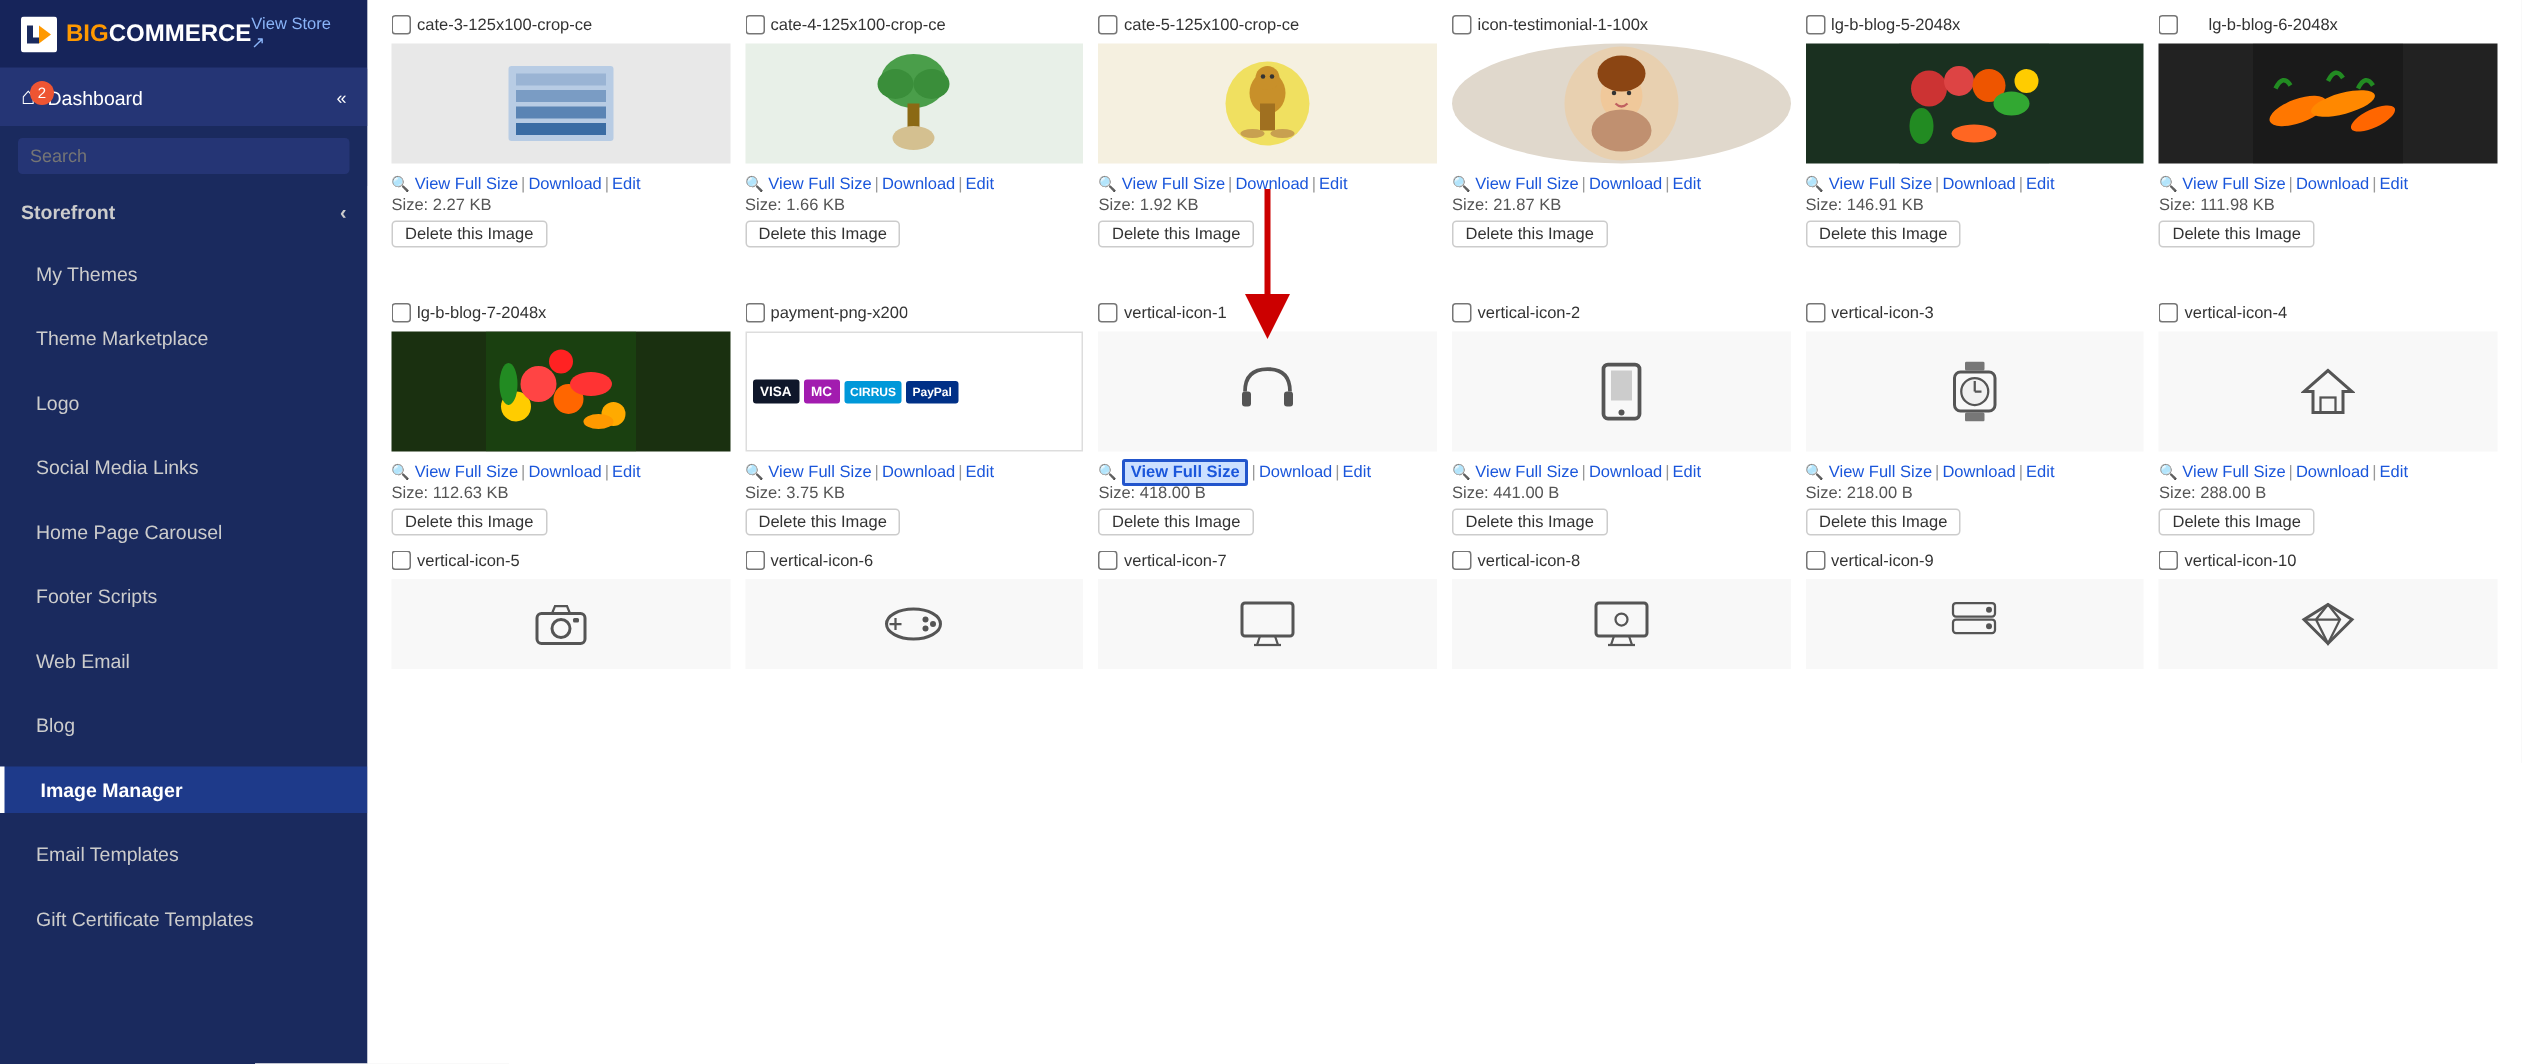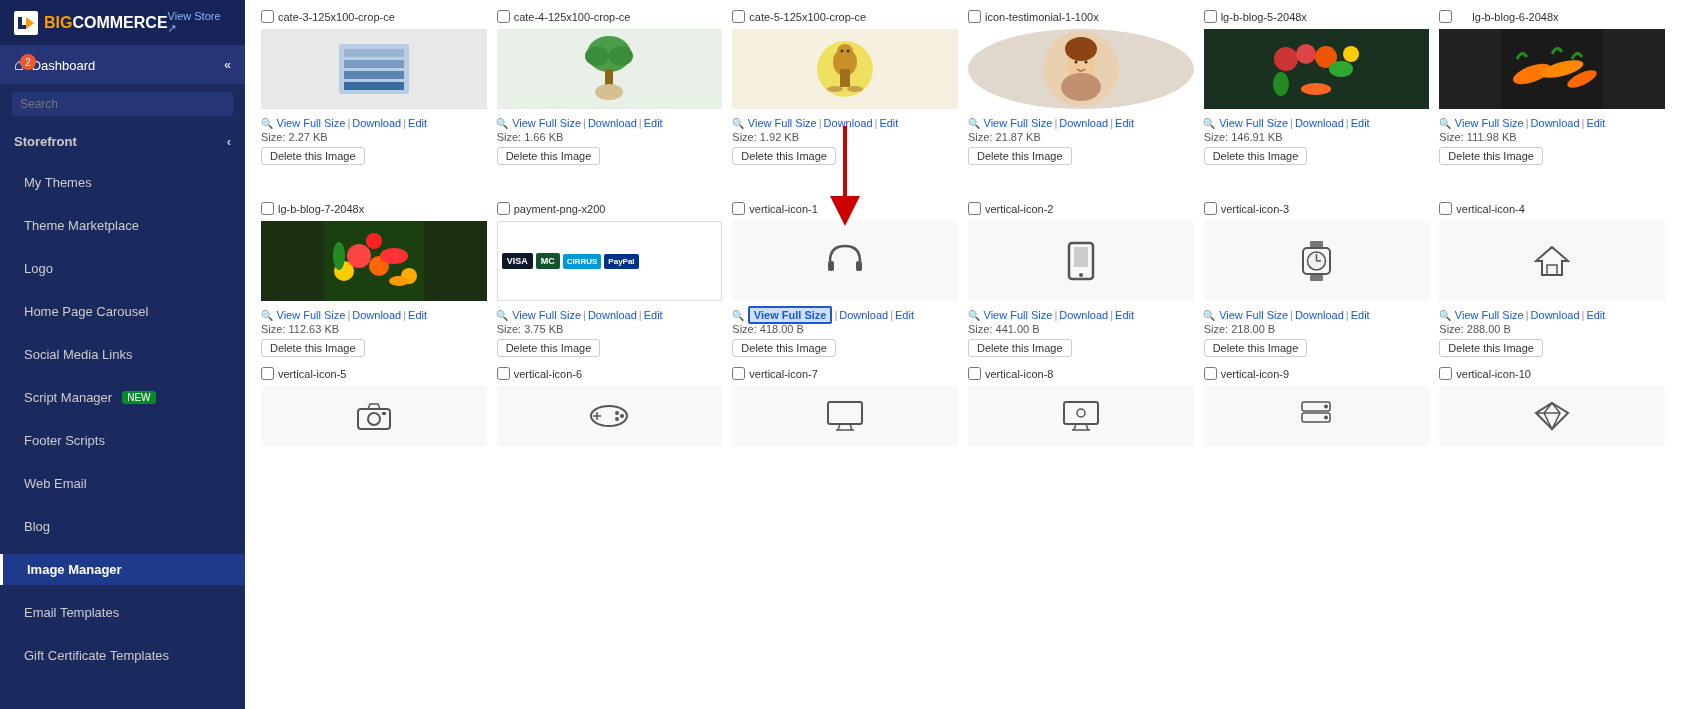--- a/index.html
+++ b/index.html
@@ -173,26 +173,22 @@
 
   <div class="sidebar-section-header">
     <span>Storefront</span>
     <span>‹</span>
   </div>
 
   <div id="sidebar-nav">
     <div class="sidebar-nav-item">My Themes</div>
     <div class="sidebar-nav-item">Theme Marketplace</div>
     <div class="sidebar-nav-item">Logo</div>
+    <div class="sidebar-nav-item">Social Media Links</div>
     <div class="sidebar-nav-item">Home Page Carousel</div>
-    <div class="sidebar-nav-item">Social Media Links</div>
-    <div class="sidebar-nav-item">
-      Script Manager
-      <span class="new-badge">NEW</span>
-    </div>
     <div class="sidebar-nav-item">Footer Scripts</div>
     <div class="sidebar-nav-item">Web Email</div>
     <div class="sidebar-nav-item">Blog</div>
     <div class="sidebar-nav-item active">Image Manager</div>
     <div class="sidebar-nav-item">Email Templates</div>
     <div class="sidebar-nav-item">Gift Certificate Templates</div>
   </div>
 </div>
 
 <div id="main">
@@ -386,21 +382,21 @@
         <ellipse cx="70" cy="35" rx="14" ry="8" fill="#ff3333"></ellipse>
         <circle cx="85" cy="55" r="8" fill="#ffaa00"></circle>
         <ellipse cx="15" cy="35" rx="6" ry="14" fill="#228B22"></ellipse>
         <circle cx="50" cy="20" r="8" fill="#ff2222"></circle>
         <ellipse cx="75" cy="60" rx="10" ry="5" fill="#ff9900"></ellipse>
       </svg>
     </div>
 
     <div style="height:80px;background:#fff;display:flex;align-items:center;justify-content:flex-start;padding:4px;gap:3px;border:1px solid #ddd;">
       <span style="background:#0f172a;color:#fff;font-size:9px;font-weight:bold;padding:3px 5px;border-radius:2px;">VISA</span>
-      <span style="background:#14532d;color:#fff;font-size:9px;font-weight:bold;padding:3px 5px;border-radius:2px;">MC</span>
+      <span style="background:#a21caf;color:#fff;font-size:9px;font-weight:bold;padding:3px 5px;border-radius:2px;">MC</span>
       <span style="background:#0098d9;color:#fff;font-size:8px;font-weight:bold;padding:3px 4px;border-radius:2px;">CIRRUS</span>
       <span style="background:#003087;color:#fff;font-size:8px;font-weight:bold;padding:3px 4px;border-radius:2px;">PayPal</span>
     </div>
 
     <div style="height:80px;background:#f8f8f8;display:flex;align-items:center;justify-content:center;position:relative;">
 
       <div style="position:absolute;top:-100px;left:50%;transform:translateX(-50%);pointer-events:none;z-index:10;">
         <svg width="60" height="110" viewBox="0 0 60 110">
           <line x1="30" y1="5" x2="30" y2="85" stroke="#cc0000" stroke-width="4"></line>
           <polygon points="15,75 45,75 30,105" fill="#cc0000"></polygon>

